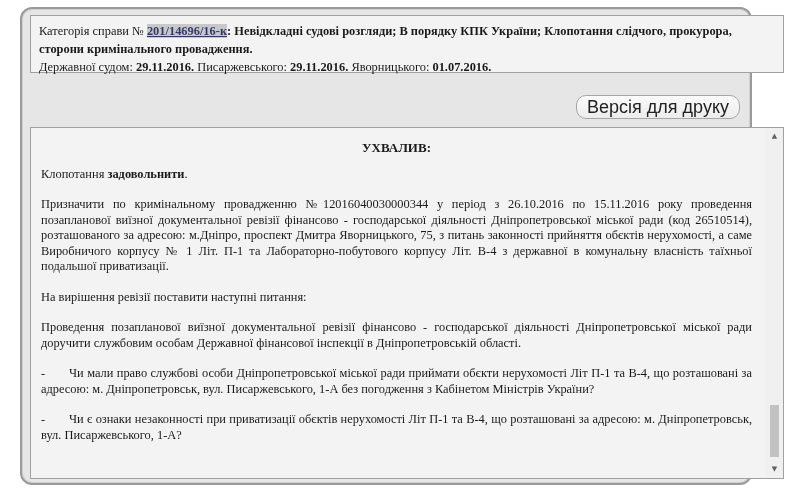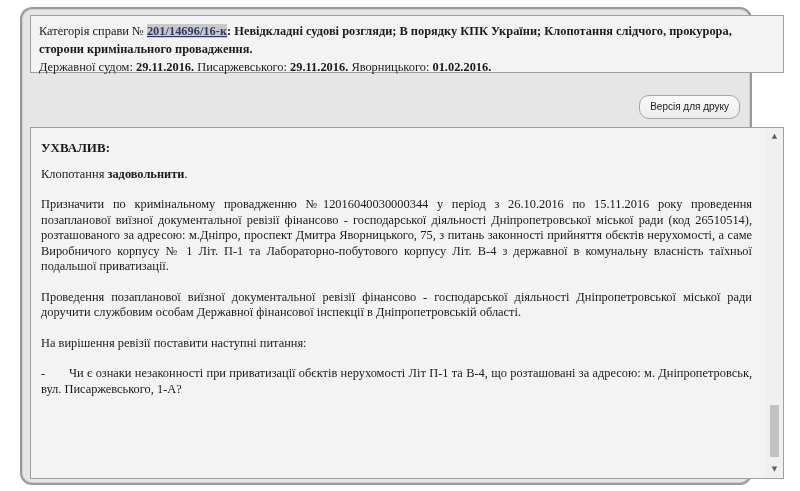--- a/index.html
+++ b/index.html
@@ -48,21 +48,21 @@
     .print-btn {
       position: absolute;
       right: 10px;
       top: 86px;
       height: 24px;
       padding: 0 10px;
       background: linear-gradient(#fbfbfb, #ececec);
       border: 1px solid #a6a6a6;
       border-radius: 10px;
       font-family: "Liberation Sans", sans-serif;
-      font-size: 10px;
+      font-size: 18px;
       color: #222;
       line-height: 22px;
       box-sizing: border-box;
       cursor: pointer;
       left: auto;
     }
     .doc-box {
       position: absolute;
       left: 8px;
       top: 118px;
@@ -80,21 +80,21 @@
       right: 17px;
       bottom: 0;
       padding: 0 14px 0 10px;
       font-family: "Liberation Serif", serif;
       font-size: 12.4px;
       line-height: 15.5px;
       color: #1a1a1a;
       text-align: justify;
     }
     .doc-title {
-      text-align: left;
+      text-align: center;
       font-weight: bold;
       font-size: 13px;
       margin-top: 12px;
       margin-bottom: 11px;
     }
     .doc-content p {
       margin: 11px 0 15px 0;
     }
     .q-dash {
       display: inline-block;
@@ -133,33 +133,34 @@
 </head>
 <body>
 
 <div class="frame">
 
   <div class="header-box">
     <div>
       <span>Категорія справи № </span><span class="case-link">201/14696/16-к</span><span class="bold">: Невідкладні судові розгляди; В порядку КПК України; Клопотання слідчого, прокурора, сторони кримінального провадження.</span>
     </div>
     <div>
-      <span>Державної судом: </span><span class="bold">29.11.2016.</span><span> Писаржевського: </span><span class="bold">29.11.2016.</span><span> Яворницького: </span><span class="bold">01.02.2016.</span>
+      <span>Державної судом: </span><span class="bold">29.11.2016.</span><span> Писаржевського: </span><span class="bold">29.11.2016.</span><span> Яворницького: </span><span class="bold">01.07.2016.</span>
     </div>
   </div>
 
   <button class="print-btn">Версія для друку</button>
 
   <div class="doc-box">
     <div class="doc-content">
       <div class="doc-title">УХВАЛИВ:</div>
       <p><span>Клопотання </span><span class="bold">задовольнити</span><span>.</span></p>
       <p>Призначити по кримінальному провадженню №12016040030000344 у період з 26.10.2016 по 15.11.2016 року проведення позапланової виїзної документальної ревізії фінансово - господарської діяльності Дніпропетровської міської ради (код 26510514), розташованого за адресою: м.Дніпро, проспект Дмитра Яворницького, 75, з питань законності прийняття обєктів нерухомості, а саме Виробничого корпусу № 1 Літ. П-1 та Лабораторно-побутового корпусу Літ. В-4 з державної в комунальну власність таїхньої подальшої приватизації.</p>
+      <p>На вирішення ревізії поставити наступні питання:</p>
       <p>Проведення позапланової виїзної документальної ревізії фінансово - господарської діяльності Дніпропетровської міської ради доручити службовим особам Державної фінансової інспекції в Дніпропетровській області.</p>
-      <p>На вирішення ревізії поставити наступні питання:</p>
+      <p><span class="q-dash">-</span><span>Чи мали право службові особи Дніпропетровської міської ради приймати обєкти нерухомості Літ П-1 та В-4, що розташовані за адресою: м. Дніпропетровськ, вул. Писаржевського, 1-А без погодження з Кабінетом Міністрів України?</span></p>
       <p><span class="q-dash">-</span><span>Чи є ознаки незаконності при приватизації обєктів нерухомості Літ П-1 та В-4, що розташовані за адресою: м. Дніпропетровськ, вул. Писаржевського, 1-А?</span></p>
 
     </div>
     <div class="scrollbar">
       <div class="scroll-up">▲</div>
       <div class="scroll-thumb"></div>
       <div class="scroll-down">▼</div>
     </div>
   </div>
 

